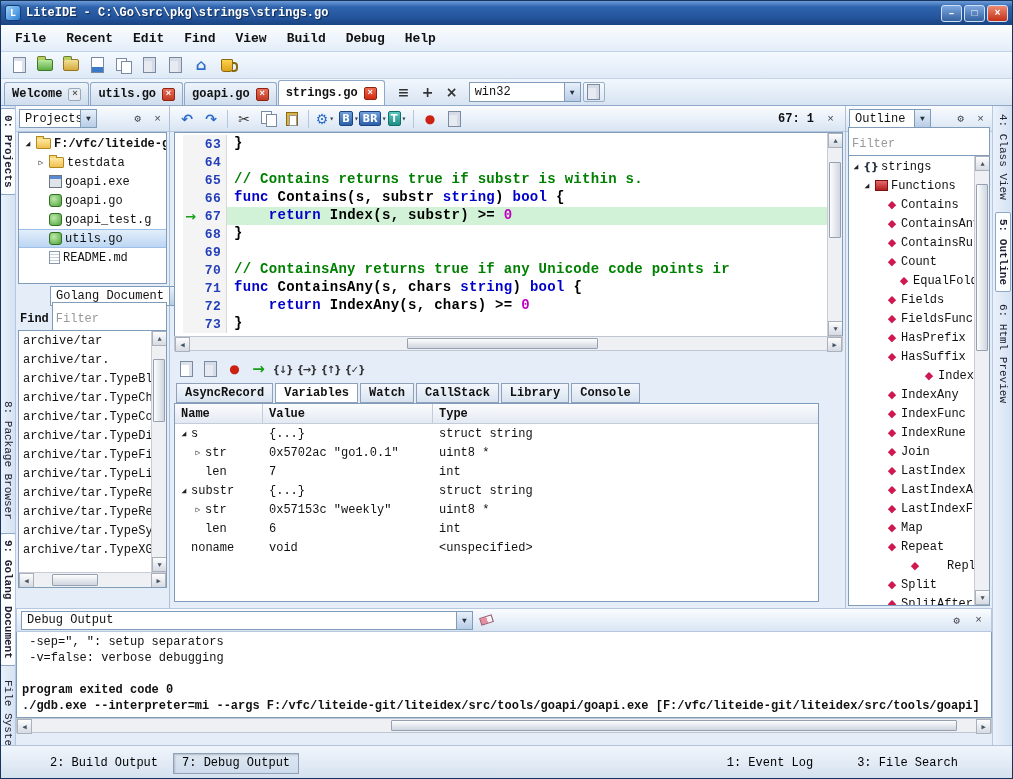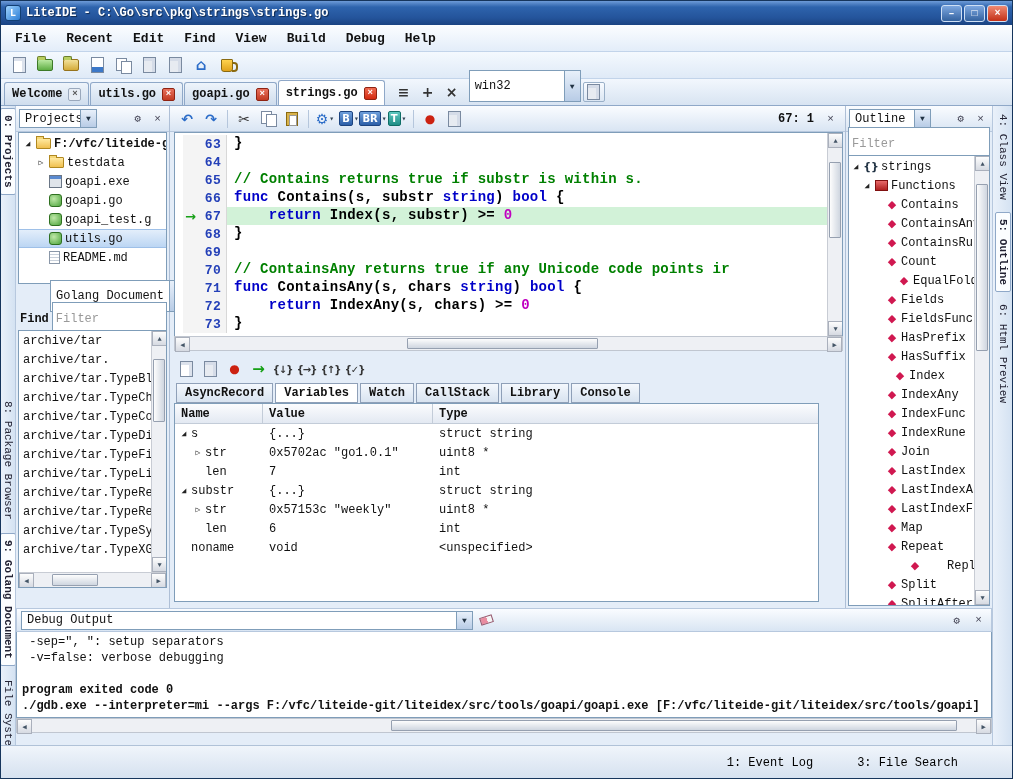--- a/index.html
+++ b/index.html
@@ -74,21 +74,21 @@
   .tab{height:23px;display:flex;align-items:center;gap:6px;padding:0 7px;border:1px solid #8fa8c8;
     border-bottom:none;border-radius:3px 3px 0 0;font-weight:bold;font-size:12px;
     background:linear-gradient(180deg,#eef4fb,#cfdded);}
   .tab.active{background:#fff;height:25px;}
   .tab-close{width:13px;height:13px;font-size:9px;line-height:1;display:flex;align-items:center;justify-content:center;
     color:#555;border:1px solid #9aa8bc;border-radius:2px;background:#e8edf4;}
   .tab-close.red{background:linear-gradient(180deg,#e8705c,#c23a22);border-color:#8f2312;color:#fff;}
   .tab.active .tab-close.red{background:linear-gradient(180deg,#ef6a50,#d32a10);}
   #tab-icons{display:flex;align-items:center;gap:2px;margin:0 4px 3px 6px;}
   #tab-icons .tbtn{width:22px;height:20px;border:1px solid transparent;}
-  .combo{height:32px;background:#fff;border:1px solid #7f9db9;display:flex;align-items:center;font-size:12px;}
+  .combo{height:20px;background:#fff;border:1px solid #7f9db9;display:flex;align-items:center;font-size:12px;}
   .combo .cval{flex:1;padding:0 5px;white-space:nowrap;overflow:hidden;}
   .combo .carrow{width:16px;height:100%;border-left:1px solid #7f9db9;display:flex;align-items:center;
     justify-content:center;font-size:8px;color:#234;background:linear-gradient(180deg,#e8f0fa,#b8cce6);}
   .env-combo{width:112px;margin-bottom:3px;}
   .tbar-btn{width:22px;height:20px;margin-bottom:3px;border:1px solid #9ab0c8;border-radius:2px;
     background:linear-gradient(180deg,#f8fbff,#dce7f4);display:flex;align-items:center;justify-content:center;}
 
   
   .mainrow{height:502px;margin:0 20px 0 15px;display:flex;background:#e4edf8;}
   .phead{height:26px;display:flex;align-items:center;gap:3px;padding:0 3px;flex:0 0 26px;
@@ -662,21 +662,21 @@
             <div class="tree-row" style="padding-left: 24px;">
               <span class="exp"></span>
               <span class="tic diamond"></span>
               <span class="tlabel">HasPrefix</span>
             </div>
             <div class="tree-row" style="padding-left: 24px;">
               <span class="exp"></span>
               <span class="tic diamond"></span>
               <span class="tlabel">HasSuffix</span>
             </div>
-            <div class="tree-row" style="padding-left: 32px;">
+            <div class="tree-row" style="padding-left: 24px; justify-content: flex-end;">
               <span class="exp"></span>
               <span class="tic diamond"></span>
               <span class="tlabel">Index</span>
             </div>
             <div class="tree-row" style="padding-left: 24px;">
               <span class="exp"></span>
               <span class="tic diamond"></span>
               <span class="tlabel">IndexAny</span>
             </div>
             <div class="tree-row" style="padding-left: 24px;">
@@ -770,20 +770,24 @@
     <div class="hscroll do-hscroll sh-debug">
       <button class="sb-btn">◀</button>
       <div class="sb-track">
           <div class="sb-thumb"></div>
         </div>
       <button class="sb-btn">▶</button>
     </div>
   </div>
 
   <div class="statusbar">
+    <span id="status-left" style="display:flex;gap:6px;">
+        <button class="sbtn">2: Build Output</button>
+        <button class="sbtn active">7: Debug Output</button>
+      </span>
     <span class="status-right" id="status-right">
         <button class="sbtn">1: Event Log</button>
         <button class="sbtn">3: File Search</button>
       </span>
   </div>
 
   <div class="strip left" id="left-strip">
       <div class="strip-item active">0: Projects</div>
       <div class="strip-item">8: Package Browser</div>
       <div class="strip-item active">9: Golang Document</div>

